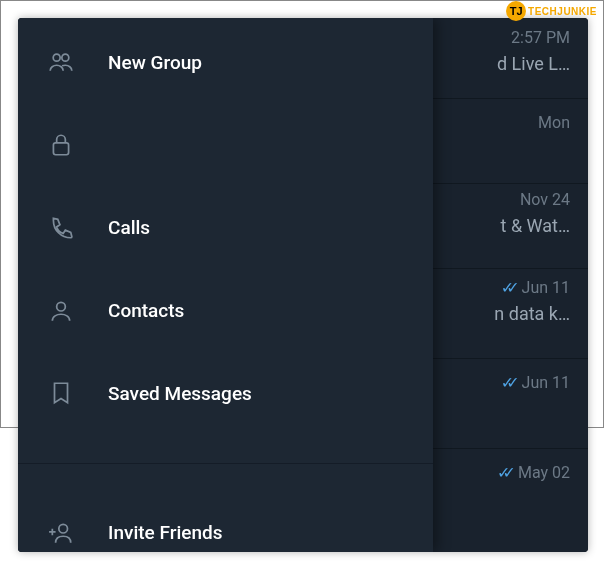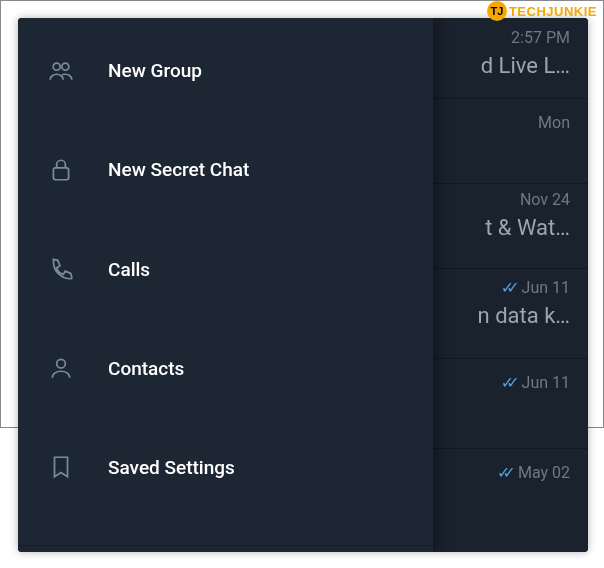--- a/index.html
+++ b/index.html
@@ -80,42 +80,42 @@
   .chat-row {
     position: absolute;
     right: 18px;
     display: flex;
     flex-direction: column;
     align-items: flex-end;
     color: #6c7986;
     font-size: 16px;
   }
   .chat-row .time { color: #6c7986; font-size: 16px; margin-bottom: 6px; display:flex; align-items:center; gap:6px;}
-  .chat-row .snippet { color: #9aa6b2; font-size: 22px; }
+  .chat-row .snippet { color: #9aa6b2; font-size: 18px; }
   .chat-sep { position: absolute; left: 415px; right: 0; height: 1px; background: #101820; }
   .dblcheck { color: #4fa3e3; font-size: 16px; letter-spacing: -8px; margin-right: 4px;}
   
   .watermark {
     position: absolute;
     top: 0; right: 6px;
     display: flex; align-items: center;
     font-family: Arial, sans-serif;
     font-weight: bold;
     z-index: 5;
   }
   .wm-badge {
     background: #f5a800;
     color: #000;
     border-radius: 50%;
     width: 20px; height: 20px;
     font-size: 11px;
     display: flex; align-items: center; justify-content: center;
     font-weight: 800;
   }
-  .wm-text { color: #f5a800; font-size: 13px; margin-left: 2px; letter-spacing: 0.5px;}
+  .wm-text { color: #f5a800; font-size: 10px; margin-left: 2px; letter-spacing: 0.5px;}
 </style>
 </head>
 <body>
 
 <div class="outer">
   <div class="watermark">
     <div class="wm-badge">TJ</div>
     <div class="wm-text">TECHJUNKIE</div>
   </div>
 
@@ -173,21 +173,20 @@
         <span class="label">New Group</span>
       </div>
 
       <div class="menu-item">
         <span class="icon">
           <svg viewBox="0 0 24 24">
               <rect x="5" y="10" width="14" height="11" rx="2"></rect>
               <path d="M8 10V7a4 4 0 0 1 8 0v3"></path>
             </svg>
         </span>
-        <span class="label">New Secret Chat</span>
       </div>
 
 
       <div class="menu-item">
         <span class="icon">
           <svg viewBox="0 0 24 24">
               <path d="M5 3l4 1 2 5-3 2c1 3 3 5 6 6l2-3 5 2 1 4c0 1-1 1-1 1-9 0-16-7-16-16 0 0 0-2 0-2z"></path>
             </svg>
         </span>
         <span class="label">Calls</span>
@@ -202,22 +201,32 @@
         </span>
         <span class="label">Contacts</span>
       </div>
 
       <div class="menu-item">
         <span class="icon">
           <svg viewBox="0 0 24 24">
               <path d="M6 3h12v18l-6-4-6 4z"></path>
             </svg>
         </span>
-        <span class="label">Saved Settings</span>
+        <span class="label">Saved Messages</span>
       </div>
 
 
       <div class="divider"></div>
 
+      <div class="menu-item">
+        <span class="icon">
+          <svg viewBox="0 0 24 24">
+              <circle cx="14" cy="8" r="4"></circle>
+              <path d="M7 21c0-4 3-6 7-6s7 2 7 6"></path>
+              <path d="M4 8v6M1 11h6"></path>
+            </svg>
+        </span>
+        <span class="label">Invite Friends</span>
+      </div>
 
     </div>
   </div>
 </div>
 
 </body></html>

